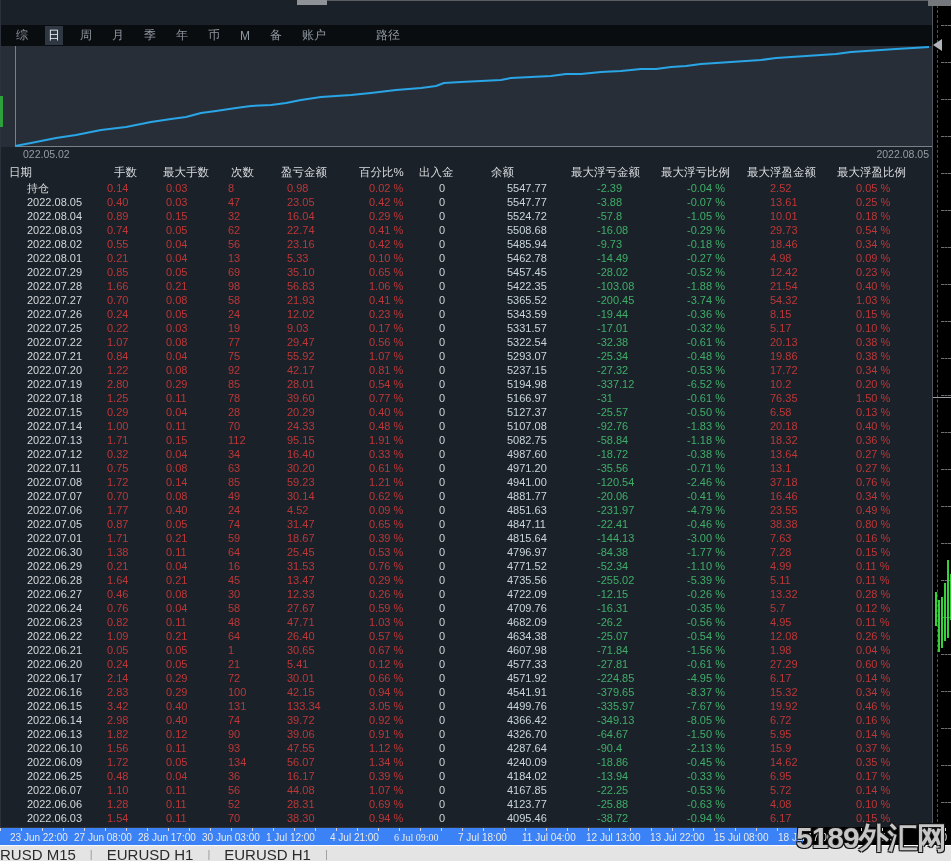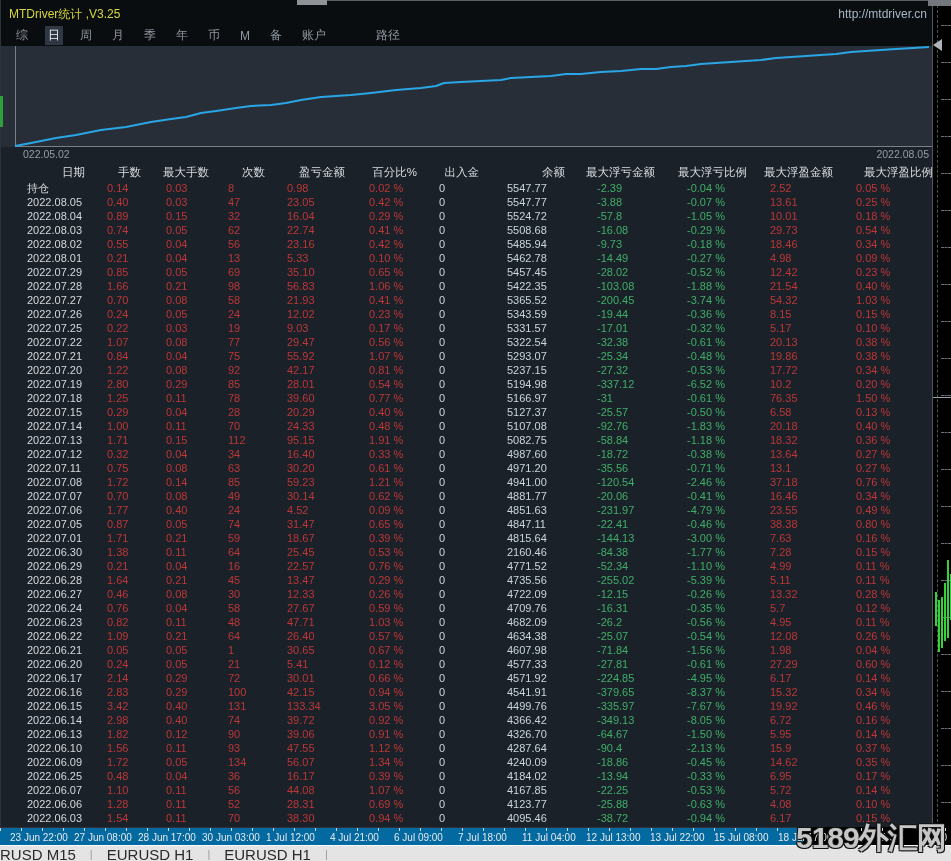--- a/index.html
+++ b/index.html
@@ -15,38 +15,38 @@
   .menu-item.first{margin-left:12px;}
   .menu-item.active{background:#2f3842;color:#eef1f4;}
   .menu-item.far{margin-left:44px;}
   
   .chart{position:absolute;left:0;top:46px;width:932px;height:101px;background:#272e38;}
   .chart-dates{position:absolute;left:0;top:147px;width:932px;height:16px;}
   .cd-left{position:absolute;left:14px;top:1px;font-size:10.5px;color:#959ca4;margin-left:8px;}
   .cd-right{position:absolute;right:4px;top:1px;font-size:10.5px;color:#959ca4;}
   
   .thead,.trow{display:grid;grid-template-columns:84px 56px 68px 56px 80px 72px 62px 86px 90px 92px 86px 100px;}
-  .thead{position:absolute;left:0;top:163px;width:870px;height:18px;text-align:right;}
+  .thead{position:absolute;left:0;top:163px;width:870px;height:18px;}
   .thead .hc{font-size:11.5px;color:#d9dde1;white-space:nowrap;line-height:18px;}
   .h0{padding-left:8px}.h1{padding-left:29px}.h2{padding-left:22px}.h3{padding-left:22px}
   .h4{padding-left:16px}.h5{padding-left:14px}.h6{padding-left:2px}.h7{padding-left:12px}
   .h8{padding-left:6px}.h9{padding-left:6px}.h10{padding-left:0px}.h11{padding-left:4px}
   .tbody{position:absolute;left:0;top:181px;width:932px;height:646px;overflow:hidden;padding-left:18px;}
   .trow{height:14px;}
   .cell{font-size:11px;line-height:14px;white-space:nowrap;overflow:hidden;}
   .c0{padding-left:8px;color:#d4d8db}
   .c1{padding-left:4px}.c2{padding-left:7px}.c3{padding-left:1px}.c4{padding-left:4px}.c5{padding-left:6px}
   .c6{padding-left:4px;color:#cfd3d6}
   .c7{padding-left:10px;color:#c9d6da}
   .c8{padding-left:14px}.c9{padding-left:14px}
   .c10{padding-left:5px}.c11{padding-left:5px}
   .c1,.c2,.c3,.c4,.c5,.c10,.c11{color:#bc3737}
   .c8,.c9{color:#3fae68}
   
-  .time-axis{position:absolute;left:0;top:827px;width:803px;height:17px;background:#0369a1;border-top:1px solid #30343a;}
+  .time-axis{position:absolute;left:0;top:827px;width:803px;height:17px;background:#3b82f6;border-top:1px solid #30343a;}
   .time-axis .ticks{position:absolute;left:0;top:0;width:951px;height:3px;
      background:repeating-linear-gradient(to right,#d8d8d8 0 1px,transparent 1px 21px);}
   .ta-label{position:absolute;top:4px;font-size:10px;color:#e8e8e8;white-space:nowrap;}
   
   .tabbar{position:absolute;left:0;top:845px;width:951px;height:16px;background:#e4e4e4;border-top:1px solid #fbfbfb;
           display:flex;align-items:center;}
   .tab{font-size:15px;color:#2a2a2a;margin-right:14px;white-space:nowrap;}
   .tabsep{font-size:11px;color:#9a9a9a;margin-right:14px;}
   
   .right-strip{position:absolute;left:932px;top:0;width:19px;height:827px;background:#000;border-left:1px solid #50565e;}
@@ -65,24 +65,20 @@
      letter-spacing:-1px;white-space:nowrap;z-index:50;
      text-shadow:1px 1px 0 #141414,-1px -1px 0 #141414,1px -1px 0 #141414,-1px 1px 0 #141414;text-align:right;}
 </style>
 </head>
 <body>
 
 <div class="screen">
 
   <div class="panel">
 
-    <div class="titlebar">
-      <span class="title">MTDriver统计 ,V3.25</span>
-      <span class="link">http://mtdriver.cn</span>
-    </div>
 
     <div class="menubar">
         <span class="menu-item first">综</span>
         <span class="menu-item active">日</span>
         <span class="menu-item">周</span>
         <span class="menu-item">月</span>
         <span class="menu-item">季</span>
         <span class="menu-item">年</span>
         <span class="menu-item">币</span>
         <span class="menu-item">M</span>
@@ -484,32 +480,32 @@
           <div class="cell c11">0.16 %</div>
         </div>
         <div class="trow">
           <div class="cell c0">2022.06.30</div>
           <div class="cell c1">1.38</div>
           <div class="cell c2">0.11</div>
           <div class="cell c3">64</div>
           <div class="cell c4">25.45</div>
           <div class="cell c5">0.53 %</div>
           <div class="cell c6">0</div>
-          <div class="cell c7">2160.46</div>
+          <div class="cell c7">4796.97</div>
           <div class="cell c8">-84.38</div>
           <div class="cell c9">-1.77 %</div>
           <div class="cell c10">7.28</div>
           <div class="cell c11">0.15 %</div>
         </div>
         <div class="trow">
           <div class="cell c0">2022.06.29</div>
           <div class="cell c1">0.21</div>
           <div class="cell c2">0.04</div>
           <div class="cell c3">16</div>
-          <div class="cell c4">22.57</div>
+          <div class="cell c4">31.53</div>
           <div class="cell c5">0.76 %</div>
           <div class="cell c6">0</div>
           <div class="cell c7">4771.52</div>
           <div class="cell c8">-52.34</div>
           <div class="cell c9">-1.10 %</div>
           <div class="cell c10">4.99</div>
           <div class="cell c11">0.11 %</div>
         </div>
         <div class="trow">
           <div class="cell c0">2022.06.28</div>
@@ -825,21 +821,21 @@
 
   <div class="time-axis">
     <div class="ticks"></div>
     <div id="ta-labels">
         <span class="ta-label" style="left: 10px;">23 Jun 22:00</span>
         <span class="ta-label" style="left: 74px;">27 Jun 08:00</span>
         <span class="ta-label" style="left: 138px;">28 Jun 17:00</span>
         <span class="ta-label" style="left: 202px;">30 Jun 03:00</span>
         <span class="ta-label" style="left: 266px;">1 Jul 12:00</span>
         <span class="ta-label" style="left: 330px;">4 Jul 21:00</span>
-        <span class="ta-label" style="left: 394px;">6 Jul 09:00</span>
+        <span class="ta-label" style="left: 394px; font-family: Liberation Serif, serif;">6 Jul 09:00</span>
         <span class="ta-label" style="left: 458px;">7 Jul 18:00</span>
         <span class="ta-label" style="left: 522px;">11 Jul 04:00</span>
         <span class="ta-label" style="left: 586px;">12 Jul 13:00</span>
         <span class="ta-label" style="left: 650px;">13 Jul 22:00</span>
         <span class="ta-label" style="left: 714px;">15 Jul 08:00</span>
         <span class="ta-label" style="left: 778px;">18 Jul 17:00</span>
       </div>
     <span class="ta-label" style="left:876px">21 J</span>
     <span class="ta-label" style="left:936px">00</span>
   </div>

